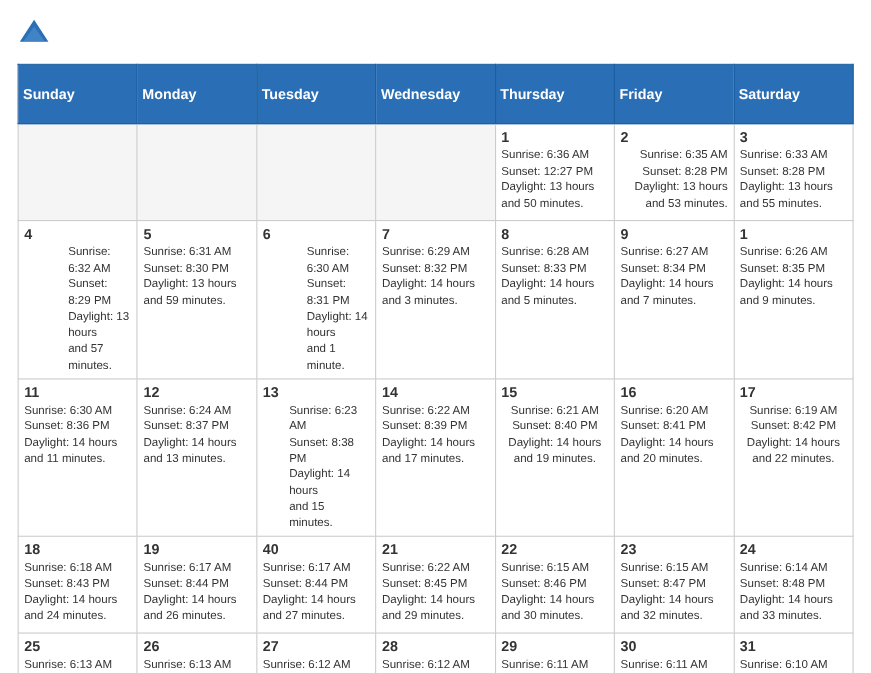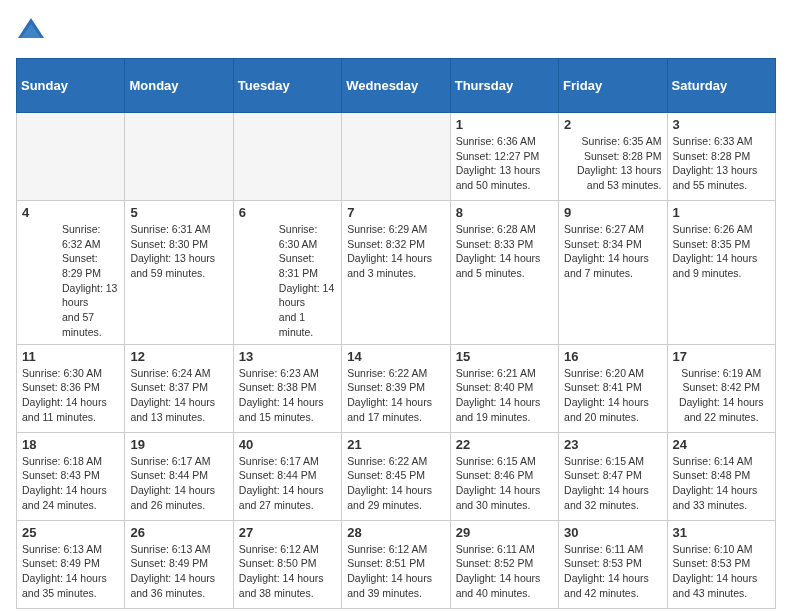--- a/index.html
+++ b/index.html
@@ -210,35 +210,35 @@
         </td>
         <td>
           <div class="day-number">12</div>
           <div class="day-info" style="white-space: pre-line;">Sunrise: 6:24 AM
 Sunset: 8:37 PM
 Daylight: 14 hours
 and 13 minutes.</div>
         </td>
         <td>
           <div class="day-number">13</div>
-          <div class="day-info" style="white-space: pre-line;">Sunrise: 6:23 AM
+          <div class="day-info" style="white-space: pre-line; margin-left: 24px;">Sunrise: 6:23 AM
 Sunset: 8:38 PM
 Daylight: 14 hours
 and 15 minutes.</div>
         </td>
         <td>
           <div class="day-number">14</div>
           <div class="day-info" style="white-space: pre-line;">Sunrise: 6:22 AM
 Sunset: 8:39 PM
 Daylight: 14 hours
 and 17 minutes.</div>
         </td>
         <td>
           <div class="day-number">15</div>
-          <div class="day-info" style="white-space: pre-line;">Sunrise: 6:21 AM
+          <div class="day-info" style="white-space: pre-line; text-align: center;">Sunrise: 6:21 AM
 Sunset: 8:40 PM
 Daylight: 14 hours
 and 19 minutes.</div>
         </td>
         <td>
           <div class="day-number">16</div>
           <div class="day-info" style="white-space: pre-line;">Sunrise: 6:20 AM
 Sunset: 8:41 PM
 Daylight: 14 hours
 and 20 minutes.</div>

